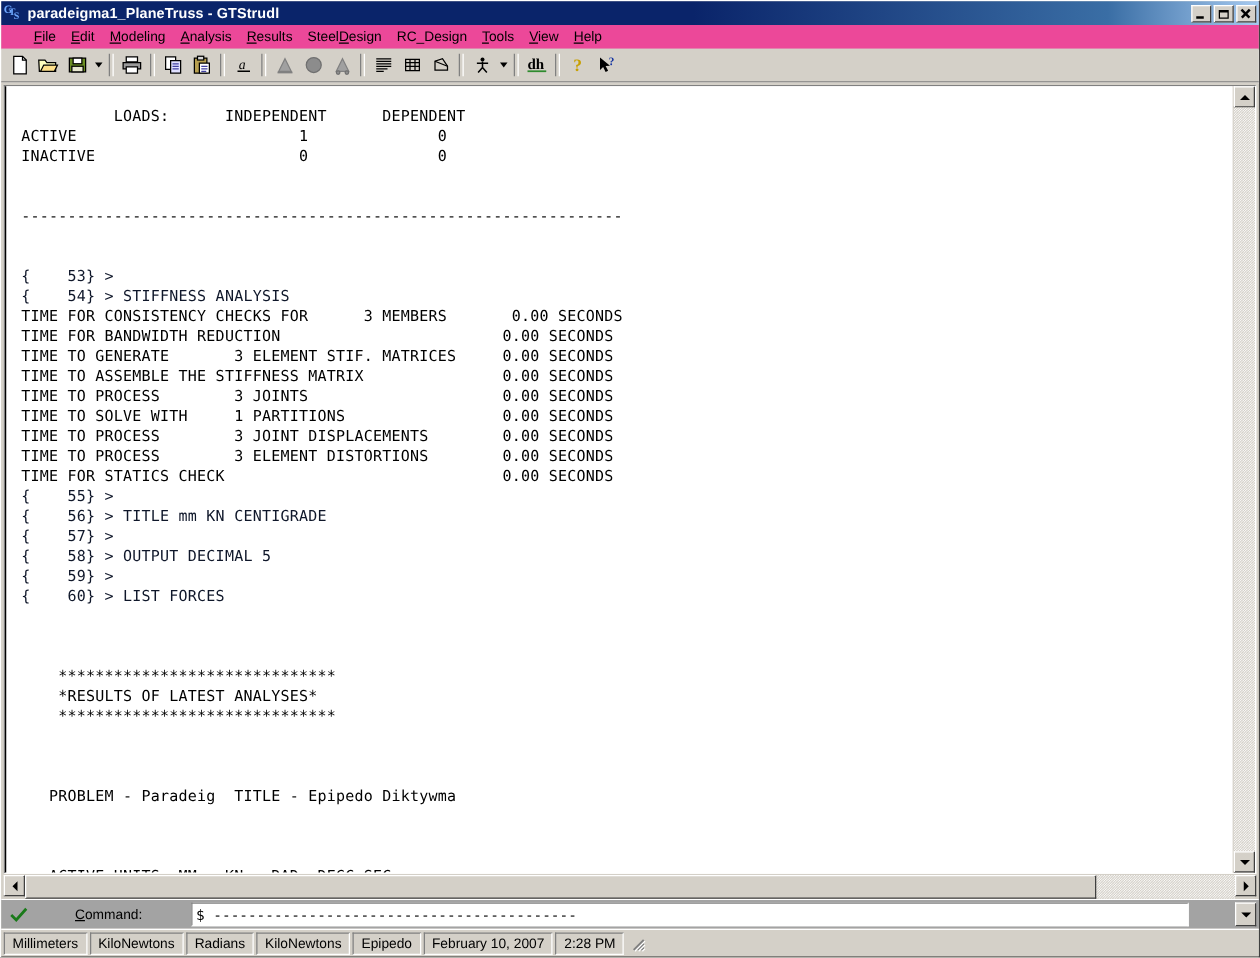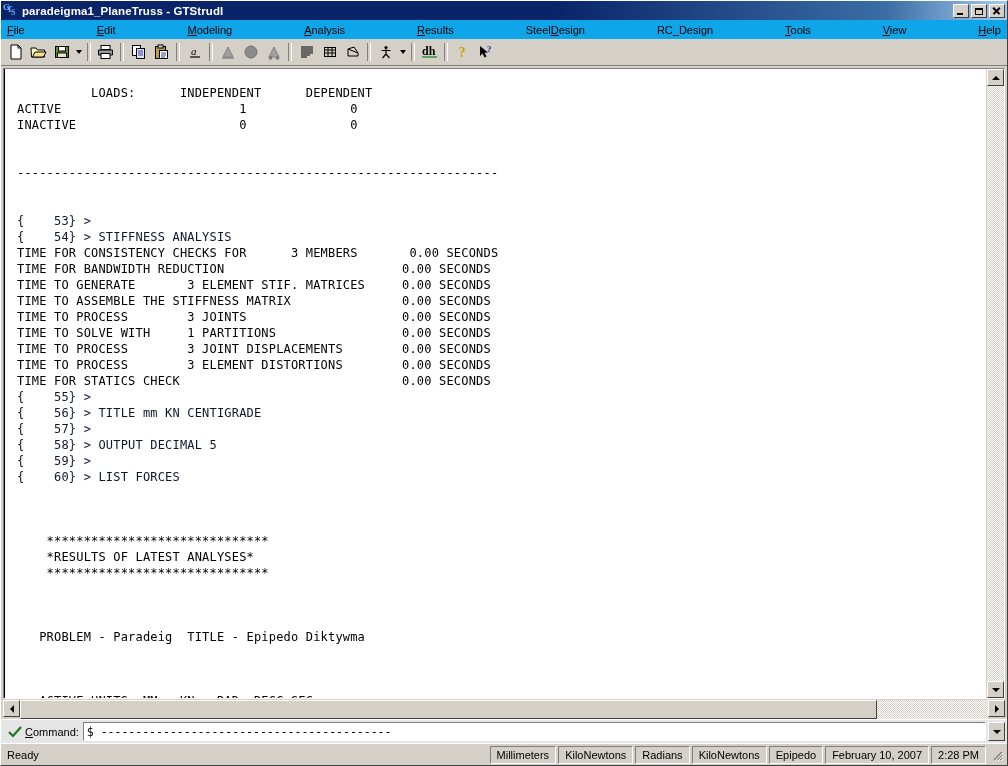--- a/index.html
+++ b/index.html
@@ -84,24 +84,23 @@
     background: #000;
   }
   .btn-close i.a { transform: rotate(45deg); }
   .btn-close i.b { transform: rotate(-45deg); }
 
   
   .menubar {
     height: 19px;
     display: flex;
     align-items: center;
-    background: #0ea5e9;
-    padding-left: 0;
-    flex: 0 0 auto;
-    justify-content: space-between;
+    background: #ec4899;
+    padding-left: 20px;
+    flex: 0 0 auto;
   }
   .menu-item {
     padding: 2px 6px 2px 6px;
     color: #000;
     font-size: 11px;
     white-space: nowrap;
     cursor: default;
   }
   .menu-item u { text-decoration: underline; }
 
@@ -249,25 +248,26 @@
     border-bottom: 1px solid #404040;
     box-sizing: border-box;
     cursor: default;
   }
 
   
   .cmdbar {
     height: 24px;
     display: flex;
     align-items: center;
-    background: #e5e5e5;
+    background: #a3a3a3;
     padding: 0 2px 0 6px;
     flex: 0 0 auto;
     border-top: 1px solid #ffffff;
     box-sizing: border-box;
+    gap: 35px;
   }
   .check-icon { width: 16px; height: 14px; margin-right: 2px; flex: 0 0 auto;}
   .cmd-label {
     font-size: 11px; color: #000; margin-right: 4px; white-space: nowrap;
   }
   .cmd-label u { text-decoration: underline; }
   .cmd-input-wrap {
     flex: 1 1 auto;
     height: 19px;
     background: #ffffff;
@@ -579,21 +579,20 @@
     <div class="cmd-label"><u>C</u>ommand:</div>
     <div class="cmd-input-wrap">
       <input class="cmd-input" type="text" id="cmd-input" value="$ ------------------------------------------" style="">
     </div>
     <div class="cmd-drop">
       <span class="ar ar-dn"></span>
     </div>
   </div>
 
   <div class="statusbar">
-    <div class="status-ready">Ready</div>
     <div class="status-panel">Millimeters</div>
     <div class="status-panel">KiloNewtons</div>
     <div class="status-panel">Radians</div>
     <div class="status-panel">KiloNewtons</div>
     <div class="status-panel">Epipedo</div>
     <div class="status-panel">February 10, 2007</div>
     <div class="status-panel">2:28 PM</div>
     <div class="status-grip">
       <svg width="15" height="15" viewBox="0 0 15 15">
         <path d="M13 5 L5 13 M13 8 L8 13 M13 11 L11 13" stroke="#808080" stroke-width="1.6"></path>

